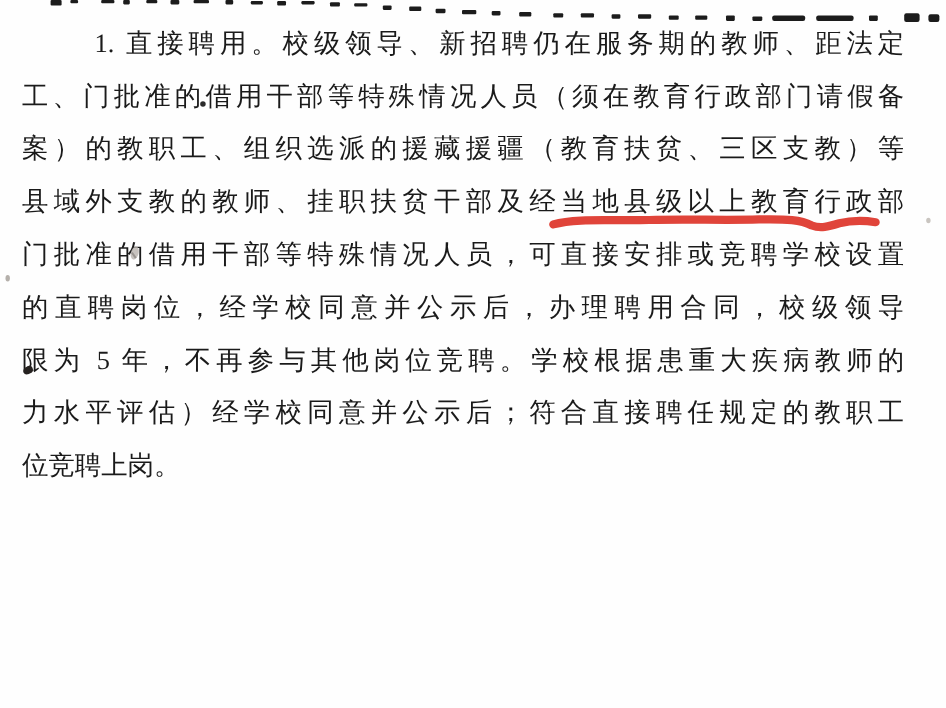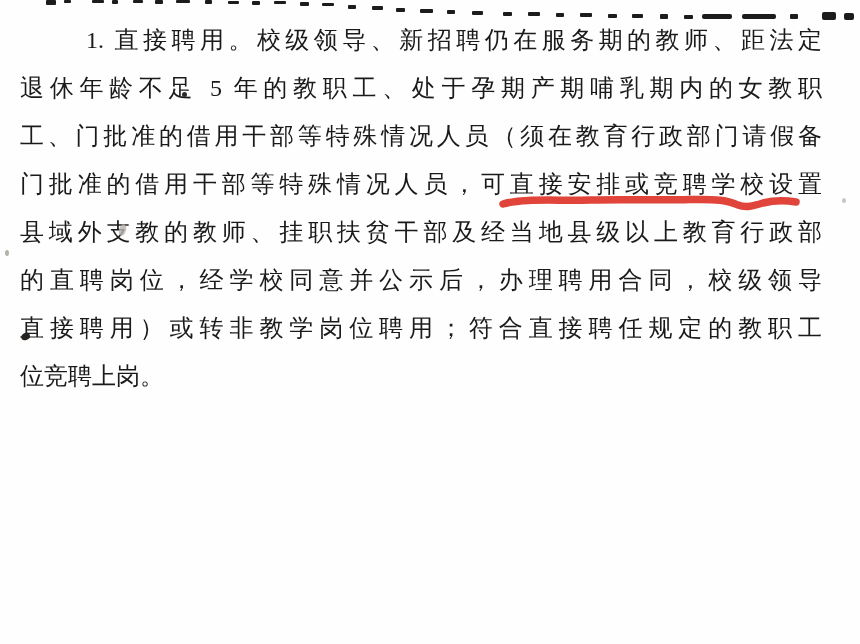--- a/index.html
+++ b/index.html
@@ -119,26 +119,27 @@
     <rect x="684" y="15" width="9" height="4" rx="1"></rect>
     <rect x="702" y="14" width="30" height="5" rx="2"></rect>
     <rect x="742" y="14" width="34" height="5" rx="2"></rect>
     <rect x="790" y="14" width="8" height="5" rx="1"></rect>
     <rect x="822" y="12" width="14" height="8" rx="2"></rect>
     <rect x="844" y="13" width="10" height="7" rx="2"></rect>
   </svg>
 
   <div class="textblock">
     <div class="line indent">1. 直接聘用。校级领导、新招聘仍在服务期的教师、距法定</div>
-    <div class="line">退休年龄不足 5 年的教职工、处于孕期产期哺乳期内的女教职</div>
     <div class="line">工、门批准的借用干部等特殊情况人员（须在教育行政部门请假备</div>
+    <div class="line">案）的教职工、组织选派的援藏援疆（教育扶贫、三区支教）等</div>
+    <div class="line">县域外支教的教师、挂职扶贫干部及经当地县级以上教育行政部</div>
     <div class="line">门批准的借用干部等特殊情况人员，可直接安排或竞聘学校设置</div>
-    <div class="line">县域外支教的教师、挂职扶贫干部及经当地县级以上教育行政部</div>
     <div class="line">的直聘岗位，经学校同意并公示后，办理聘用合同，校级领导</div>
-    <div class="line">直接聘用）或转非教学岗位聘用；符合直接聘任规定的教职工</div>
+    <div class="line">限为 5 年，不再参与其他岗位竞聘。学校根据患重大疾病教师的</div>
+    <div class="line">力水平评估）经学校同意并公示后；符合直接聘任规定的教职工</div>
     <div class="line last">位竞聘上岗。</div>
   </div>
 
   <svg class="red-underline" viewBox="0 0 310 20" xmlns="http://www.w3.org/2000/svg">
     <path d="M 9 11 C 30 5, 62 8, 96 7 C 132 6, 162 7.5, 196 6.5
              C 222 6, 234 7, 244 12 C 252 15, 259 13, 269 10
              C 281 7, 293 7.5, 302 9" fill="none" stroke="#e0443a" stroke-width="7.5" stroke-linecap="round"></path>
   </svg>
 
   <div class="speck speck-a"></div>

